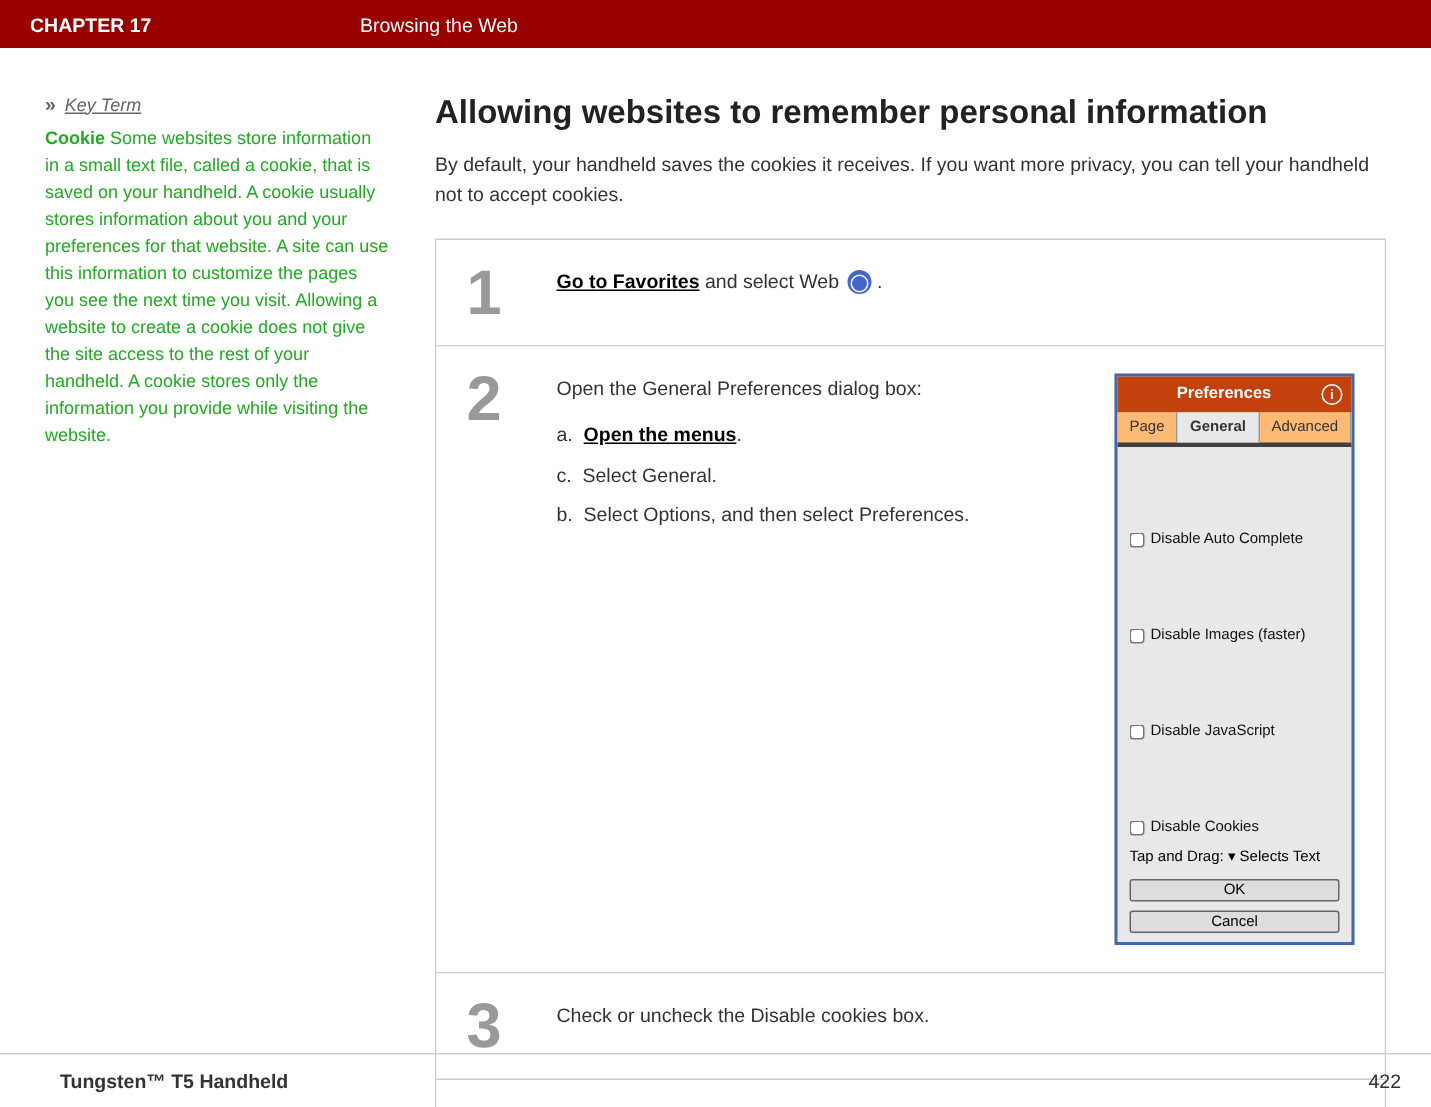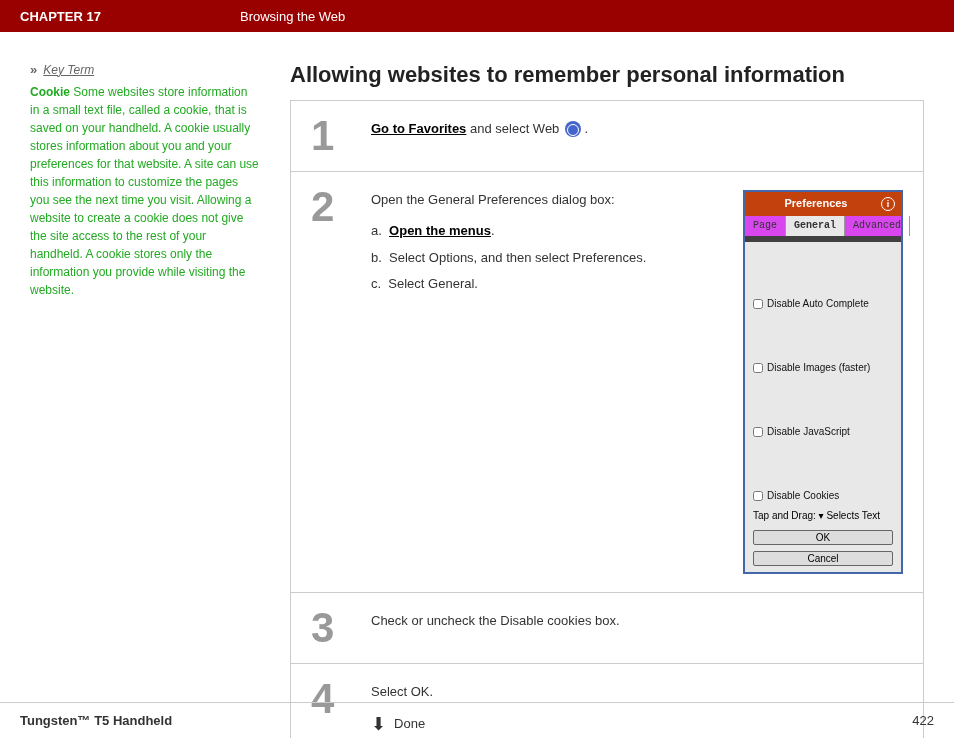--- a/index.html
+++ b/index.html
@@ -208,23 +208,22 @@
       border-radius: 50%;
       display: flex;
       align-items: center;
       justify-content: center;
       font-size: 9px;
       color: #fff;
       cursor: pointer;
     }
     .pref-tabs {
       display: flex;
-      background: #d946ef;
-      border-bottom: 6px solid #404040;
-      font-family: Liberation Mono, monospace;
+      background: #fdba74;
+      border-bottom: 3px solid #404040;
     }
     .pref-tab {
       padding: 2px 8px;
       font-size: 10px;
       border-right: 1px solid #999;
       cursor: pointer;
     }
     .pref-tab.active {
       background: #e8e8e8;
       font-weight: bold;
@@ -295,20 +294,21 @@
       height: 36px;
       border-top: 1px solid #ccc;
       display: flex;
       align-items: center;
       padding: 0 20px;
       justify-content: space-between;
     }
     .footer-brand {
       font-size: 13px;
       color: #333;
+      margin-left: 20px;
     }
     .footer-brand strong {
       font-weight: bold;
     }
     .footer-page {
       font-size: 13px;
       color: #333;
     }
   </style>
 </head>
@@ -326,20 +326,21 @@
       <span class="key-term-chevrons">»</span>
       <span class="key-term-label">Key Term</span>
     </div>
     <div class="key-term-body">
       <span class="key-term-word">Cookie</span><span class="key-term-text">  Some websites store information in a small text file, called a cookie, that is saved on your handheld. A cookie usually stores information about you and your preferences for that website. A site can use this information to customize the pages you see the next time you visit. Allowing a website to create a cookie does not give the site access to the rest of your handheld. A cookie stores only the information you provide while visiting the website.</span>
     </div>
   </div>
 
   <div class="content">
     <div class="page-title">Allowing websites to remember personal information</div>
+    <div class="intro-text">By default, your handheld saves the cookies it receives. If you want more privacy, you can tell your handheld not to accept cookies.</div>
 
     <div class="steps-container">
 
       <div class="step">
         <div class="step-number">1</div>
         <div class="step-content">
           <span class="step-link">Go to Favorites</span>
           <span> and select Web </span>
           <span class="web-icon"></span>
           <span>.</span>
@@ -347,22 +348,22 @@
       </div>
 
       <div class="step">
         <div class="step-number">2</div>
         <div class="step-content">
           <div class="step2-inner">
             <div class="step2-text">
               <p>Open the General Preferences dialog box:</p>
               <ol>
                 <li>a.&nbsp; <span class="step-link">Open the menus</span>.</li>
+                <li>c.&nbsp; Select General.</li>
                 <li>b.&nbsp; Select Options, and then select Preferences.</li>
-                <li>c.&nbsp; Select General.</li>
               </ol>
             </div>
 
             <div class="pref-dialog">
               <div class="pref-dialog-titlebar">
                 <div class="pref-dialog-titlebar-title">Preferences</div>
                 <div class="pref-dialog-info">i</div>
               </div>
               <div class="pref-tabs">
                 <div class="pref-tab">Page</div>

